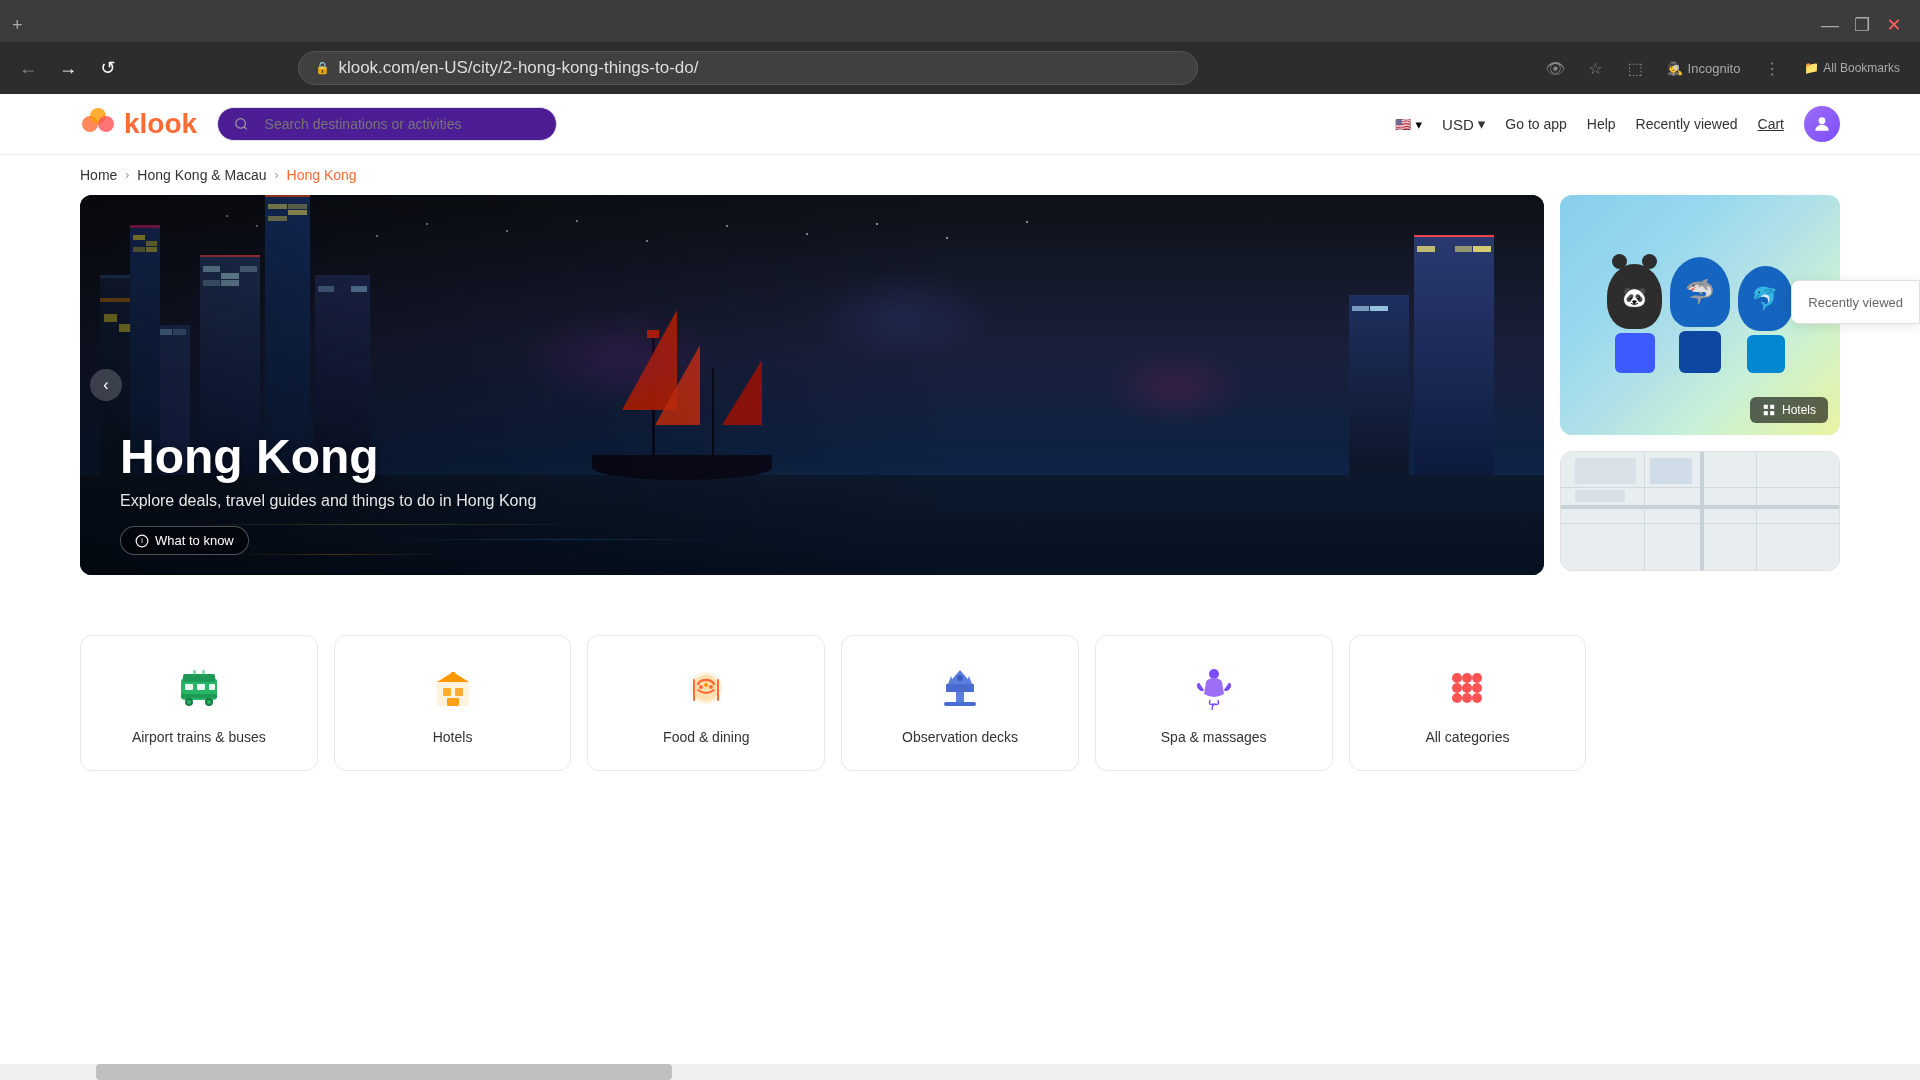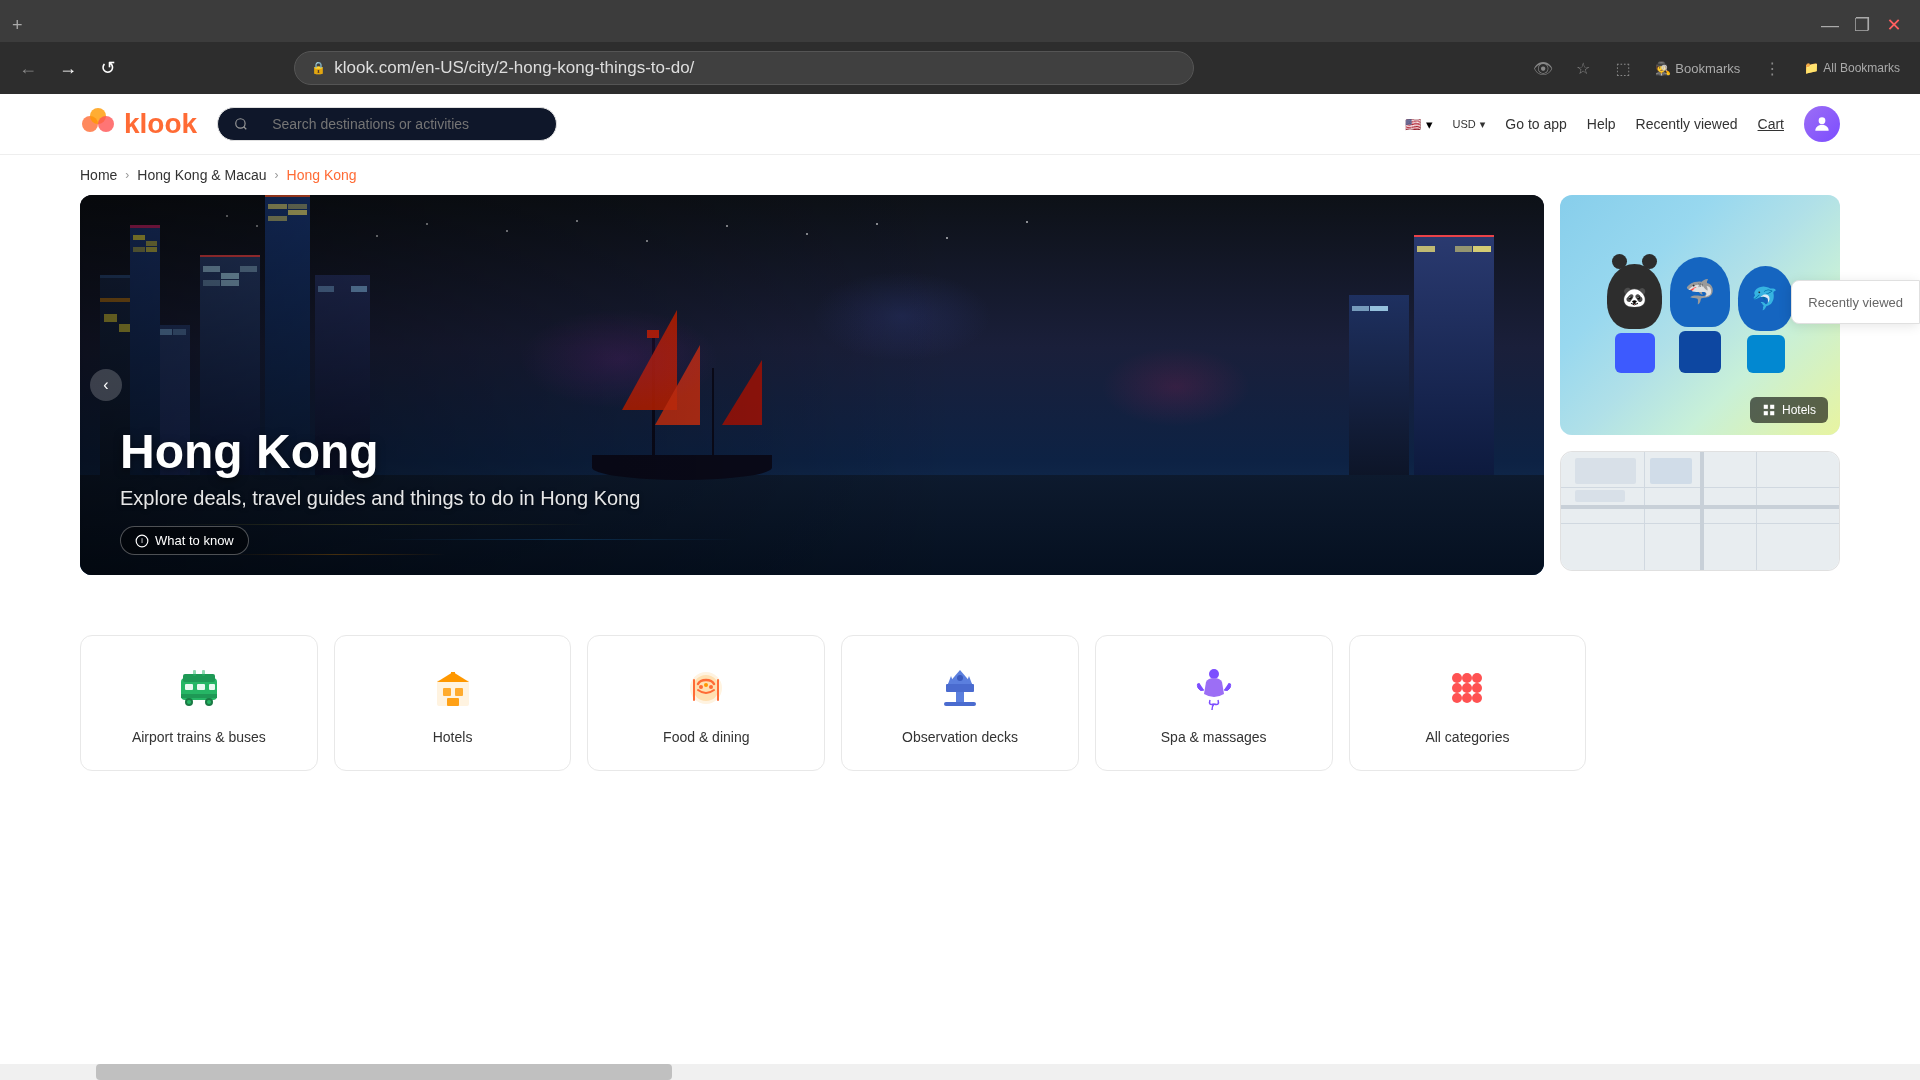--- a/index.html
+++ b/index.html
@@ -28,42 +28,42 @@
     .incognito-badge { background: transparent; border: none; color: #aaa; font-size: 13px; cursor: pointer; display: flex; align-items: center; gap: 4px; padding: 4px 8px; border-radius: 4px; }
     .all-bookmarks { background: transparent; border: none; color: #aaa; font-size: 12px; cursor: pointer; display: flex; align-items: center; gap: 4px; padding: 4px 8px; }
 
     
     .page { background: #fff; width: 100%; }
 
     
     .site-nav { display: flex; align-items: center; padding: 12px 80px; border-bottom: 1px solid #eee; gap: 20px; background: #fff; }
     .logo { display: flex; align-items: center; gap: 8px; text-decoration: none; }
     .logo-text { font-size: 28px; font-weight: 700; color: #ff6b35; }
-    .search-bar { display: flex; align-items: center; background: #0f172a; border: 1px solid #e0e0e0; border-radius: 24px; padding: 8px 16px; gap: 24px; flex: 0 0 340px; cursor: text; }
+    .search-bar { display: flex; align-items: center; background: #4c1d95; border: 1px solid #e0e0e0; border-radius: 24px; padding: 8px 16px; gap: 16px; flex: 0 0 340px; cursor: text; }
     .search-bar input { background: transparent; border: none; outline: none; font-size: 14px; color: #999; width: 100%; }
     .nav-right { margin-left: auto; display: flex; align-items: center; gap: 20px; }
     .nav-flag { display: flex; align-items: center; gap: 4px; cursor: pointer; font-size: 13px; }
-    .nav-currency { display: flex; align-items: center; gap: 4px; cursor: pointer; font-size: 11px; color: #333; }
+    .nav-currency { display: flex; align-items: center; gap: 4px; cursor: pointer; font-size: 15px; color: #333; }
     .nav-link { font-size: 14px; color: #333; text-decoration: none; cursor: pointer; }
     .nav-cart { font-size: 14px; color: #333; cursor: pointer; }
     .nav-avatar { width: 36px; height: 36px; border-radius: 50%; background: linear-gradient(135deg, #9c6ef5, #7c4dff); display: flex; align-items: center; justify-content: center; color: white; font-size: 14px; cursor: pointer; overflow: hidden; }
 
     
     .breadcrumb { display: flex; align-items: center; gap: 8px; padding: 12px 80px; font-size: 14px; color: #666; }
     .breadcrumb a { color: #333; text-decoration: none; }
     .breadcrumb .separator { color: #999; font-size: 12px; }
     .breadcrumb .current { color: #ff6b35; }
 
     
     .hero-section { display: flex; padding: 0 80px; gap: 16px; margin-bottom: 40px; }
     .hero-main { flex: 1; border-radius: 12px; overflow: hidden; position: relative; min-height: 380px; background: linear-gradient(to bottom, #1a1a2e, #16213e, #0f3460); }
     .hero-overlay { position: absolute; inset: 0; background: linear-gradient(to right, rgba(0,0,0,0.5) 0%, transparent 60%); }
     .hero-content { position: absolute; bottom: 0; left: 0; right: 0; padding: 40px 40px 20px; }
     .hero-title { font-size: 48px; font-weight: 800; color: #fff; margin-bottom: 8px; text-shadow: 0 2px 8px rgba(0,0,0,0.5); }
-    .hero-subtitle { font-size: 20px; color: rgba(255,255,255,0.9); margin-bottom: 16px; text-shadow: 0 1px 4px rgba(0,0,0,0.5); }
+    .hero-subtitle { font-size: 16px; color: rgba(255,255,255,0.9); margin-bottom: 16px; text-shadow: 0 1px 4px rgba(0,0,0,0.5); }
     .hero-badge { display: inline-flex; align-items: center; gap: 6px; background: rgba(0,0,0,0.4); border: 1px solid rgba(255,255,255,0.3); border-radius: 20px; padding: 6px 14px; color: #fff; font-size: 13px; cursor: pointer; }
     .hero-nav-left { position: absolute; left: 10px; top: 50%; transform: translateY(-50%); background: rgba(255,255,255,0.2); border: none; border-radius: 50%; width: 32px; height: 32px; color: white; font-size: 16px; cursor: pointer; display: flex; align-items: center; justify-content: center; }
 
     
     .hk-scene { width: 100%; height: 380px; position: relative; overflow: hidden; background: linear-gradient(180deg, #0d1117 0%, #1a1f3a 40%, #0d2244 70%, #1a3a5c 100%); }
     
     .hero-sidebar { display: flex; flex-direction: column; gap: 16px; width: 280px; flex-shrink: 0; }
     .sidebar-gallery { border-radius: 12px; overflow: hidden; height: 240px; background: linear-gradient(135deg, #e8f4ff 0%, #d0e8ff 100%); position: relative; cursor: pointer; }
     .gallery-img { width: 100%; height: 100%; background: linear-gradient(135deg, #87ceeb 0%, #98d8ef 30%, #b0e0e8 50%, #c8f0d8 70%, #e8f4a0 100%); display: flex; align-items: center; justify-content: center; position: relative; }
     .gallery-characters { display: flex; gap: 8px; align-items: flex-end; justify-content: center; padding: 20px; }
@@ -114,21 +114,21 @@
     <div class="browser-address-bar">
       <span class="lock-icon">🔒</span>
       <span class="url-text">klook.com/en-US/city/2-hong-kong-things-to-do/</span>
     </div>
     <div class="browser-toolbar-right">
       <button>👁</button>
       <button>☆</button>
       <button>⬚</button>
       <div class="incognito-badge">
         <span>🕵</span>
-        <span>Bookmarks</span>
+        <span>Incognito</span>
       </div>
       <button>⋮</button>
       <div class="all-bookmarks">
         <span>📁</span>
         <span>All Bookmarks</span>
       </div>
     </div>
   </div>
 </div>
 

